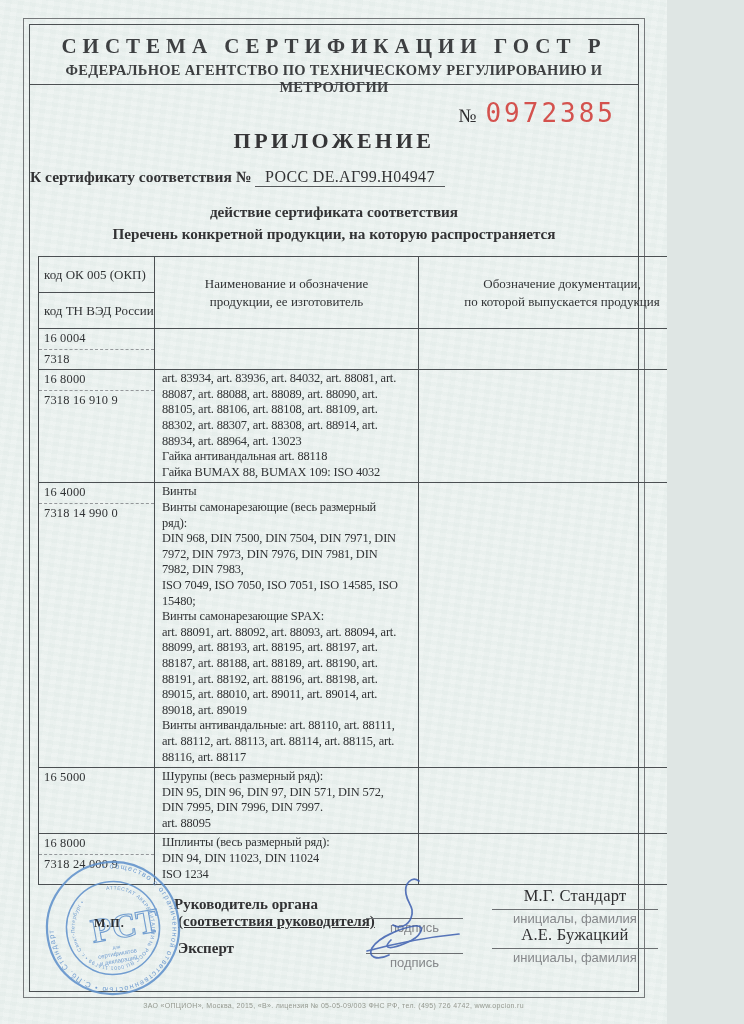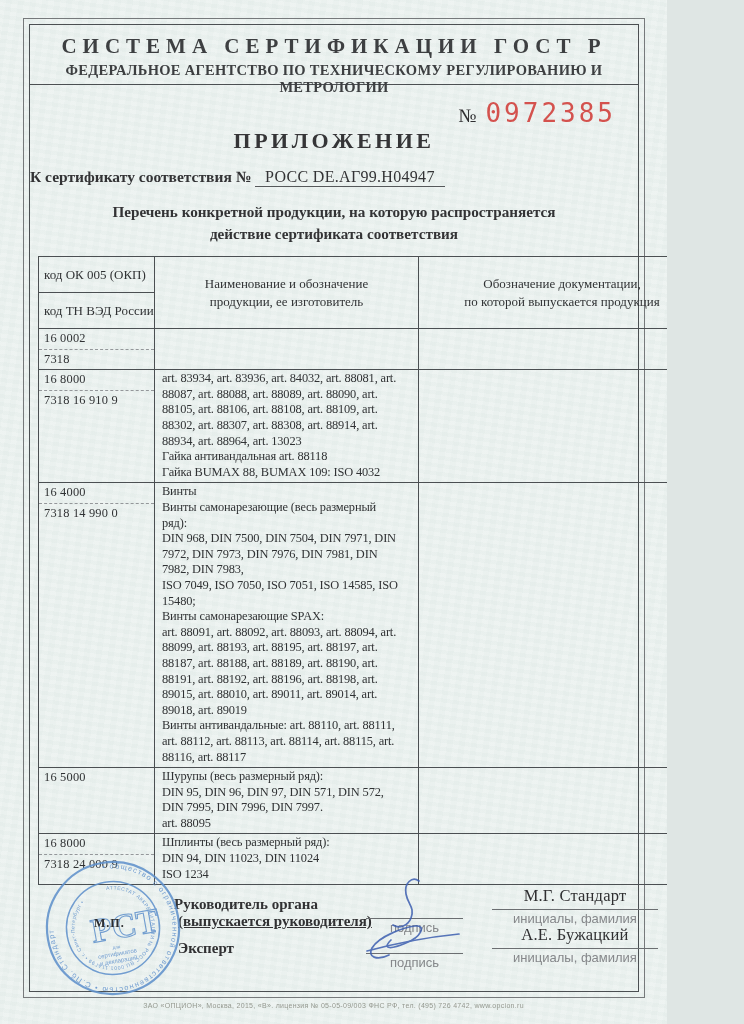--- a/index.html
+++ b/index.html
@@ -76,39 +76,39 @@
       </div>
 
       <div class="doc-title">ПРИЛОЖЕНИЕ</div>
 
       <div class="cert-line">
         <span>К сертификату соответствия №</span>
         <span class="cert-num">РОСС DE.АГ99.H04947</span>
       </div>
 
       <div class="scope">
+        <div>действие сертификата соответствия</div>
         <div>Перечень конкретной продукции,  на которую распространяется</div>
-        <div>действие сертификата соответствия</div>
       </div>
 
       <div class="ctable">
         <div class="trow thead">
           <div class="tc th-c1">
             <div class="th-c1-top">код ОК 005 (ОКП)</div>
             <div class="th-c1-bot">код ТН ВЭД России</div>
           </div>
           <div class="tc th-center">Наименование и обозначение
 продукции, ее изготовитель</div>
           <div class="tc th-center">Обозначение документации,
 по которой выпускается продукция</div>
         </div>
 
         <div class="trow r0">
           <div class="tc">
-            <div class="code-okp">16 0002</div>
+            <div class="code-okp">16 0004</div>
             <div class="code-tnved">7318</div>
           </div>
           <div class="tc prod"></div>
           <div class="tc prod"></div>
         </div>
 
         <div class="trow r1">
           <div class="tc">
             <div class="code-okp">16 8000</div>
             <div class="code-tnved">7318 16 910 9</div>
@@ -167,21 +167,21 @@
             <div class="code-tnved">7318 24 000 9</div>
           </div>
           <div class="tc prod">Шплинты (весь размерный ряд):
 DIN 94, DIN 11023, DIN 11024
 ISO 1234</div>
           <div class="tc prod"></div>
         </div>
       </div>
 
       <div class="abs sig-role" style="left:144px; top:871px;">Руководитель органа</div>
-      <div class="abs sig-role-sub" style="left:148px; top:888px;">(выпускается руководителя)</div>
+      <div class="abs sig-role-sub" style="left:148px; top:888px;">(соответствия руководителя)</div>
       <div class="abs sig-role" style="left:148px; top:915px;">Эксперт</div>
 
       <div class="abs sig-line" style="left:336px; top:893px; width:97px;"></div>
       <div class="abs sig-cap" style="left:336px; top:895px; width:97px;">подпись</div>
       <div class="abs sig-line" style="left:336px; top:928px; width:97px;"></div>
       <div class="abs sig-cap" style="left:336px; top:930px; width:97px;">подпись</div>
 
       <div class="abs sig-name" style="left:462px; top:861px; width:166px;">М.Г. Стандарт</div>
       <div class="abs sig-line" style="left:462px; top:884px; width:166px;"></div>
       <div class="abs sig-cap" style="left:462px; top:886px; width:166px;">инициалы, фамилия</div>

